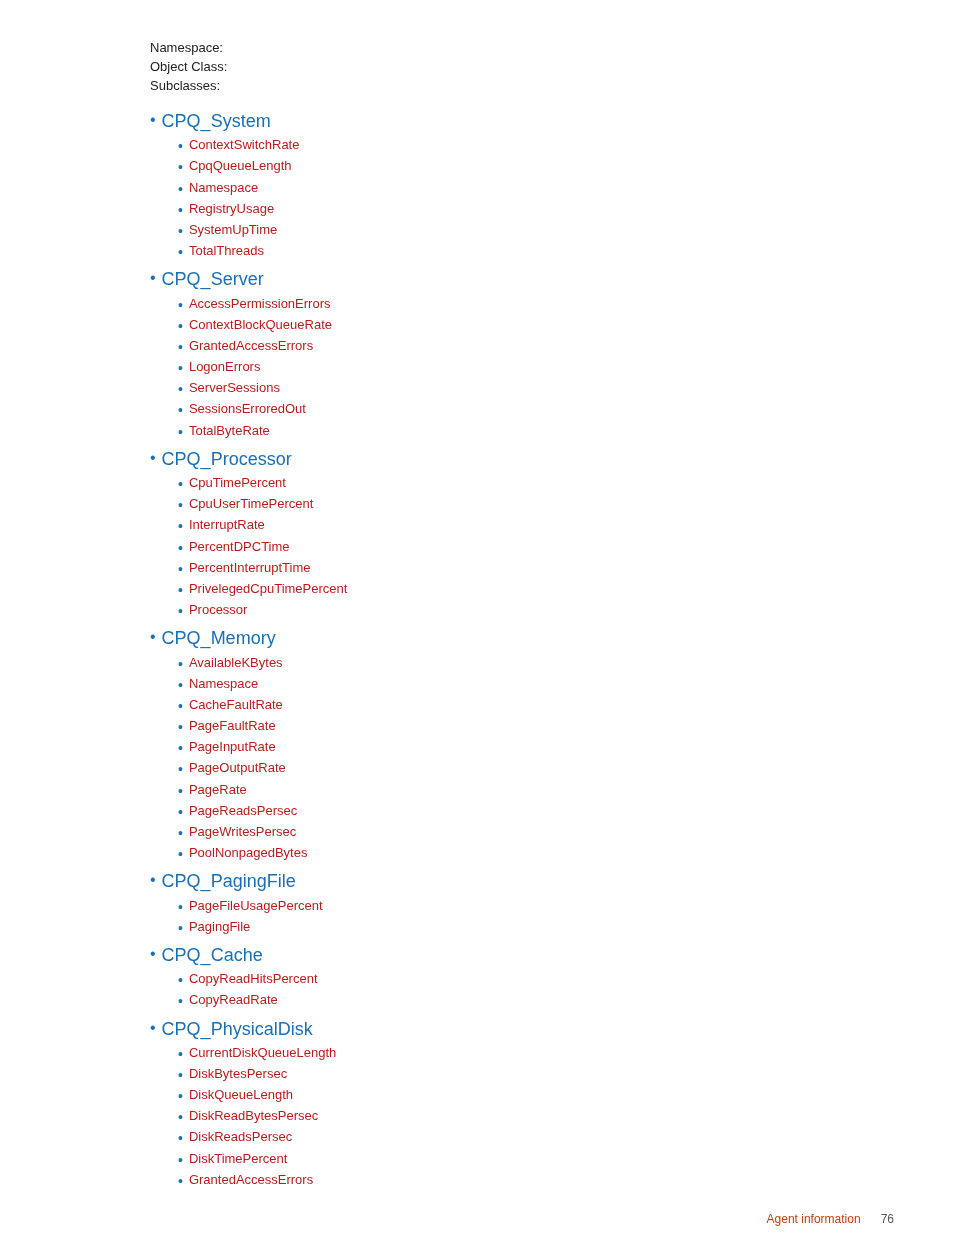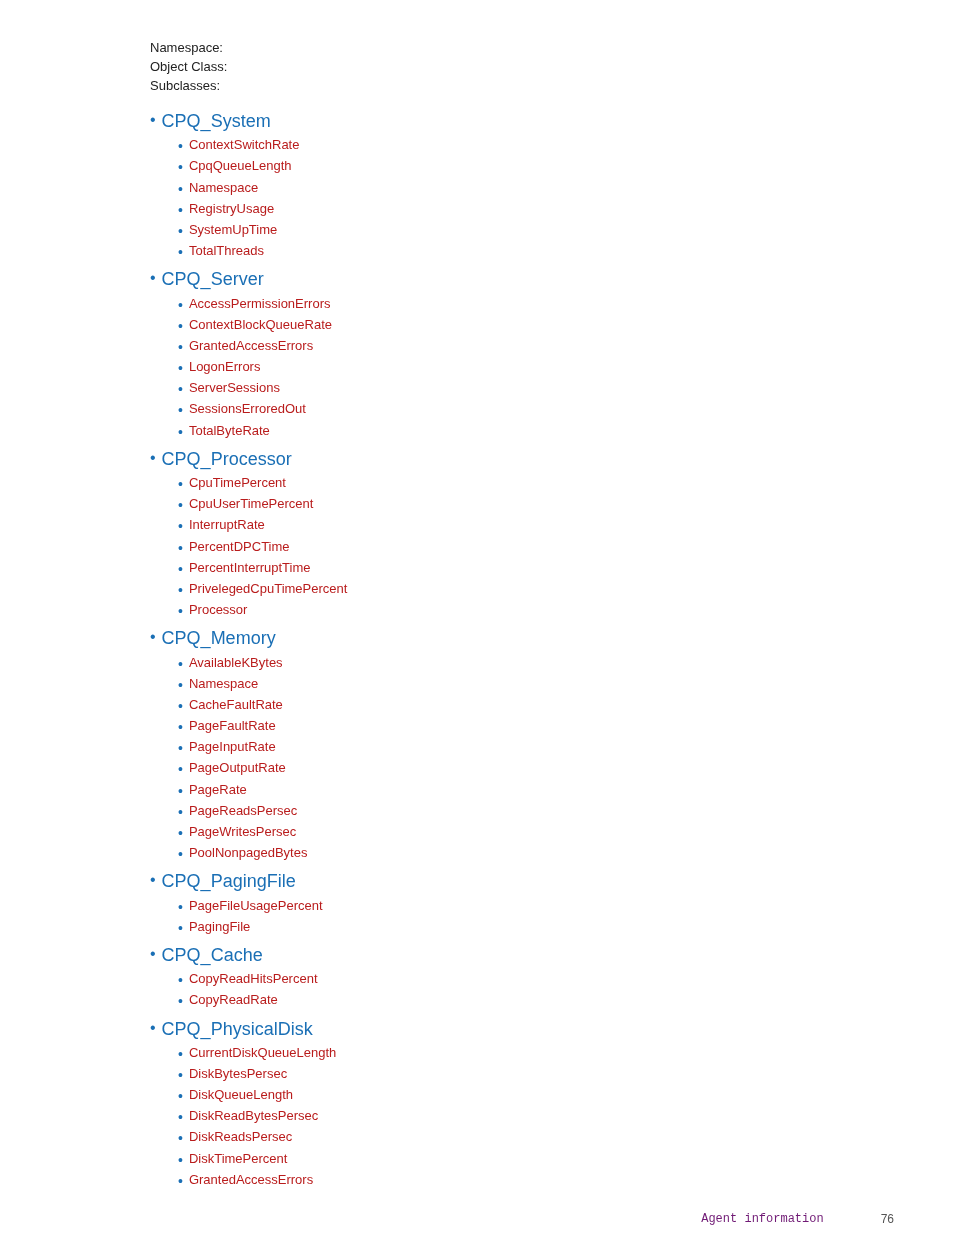--- a/index.html
+++ b/index.html
@@ -98,28 +98,26 @@
       right: 60px;
       font-size: 12px;
       color: #555;
       display: flex;
       align-items: center;
       gap: 20px;
     }
 
     .footer-text {
       font-size: 12px;
-      color: #701a75;
-      font-family: Liberation Mono, monospace;
+      color: #c2410c;
     }
 
     .footer-page {
       font-size: 12px;
       color: #555;
-      margin-left: 37px;
     }
   </style>
 </head>
 <body>
 
 <div class="page-content">
 
   <div class="meta-section">
     <div class="meta-line">
       <span>Namespace:</span>

